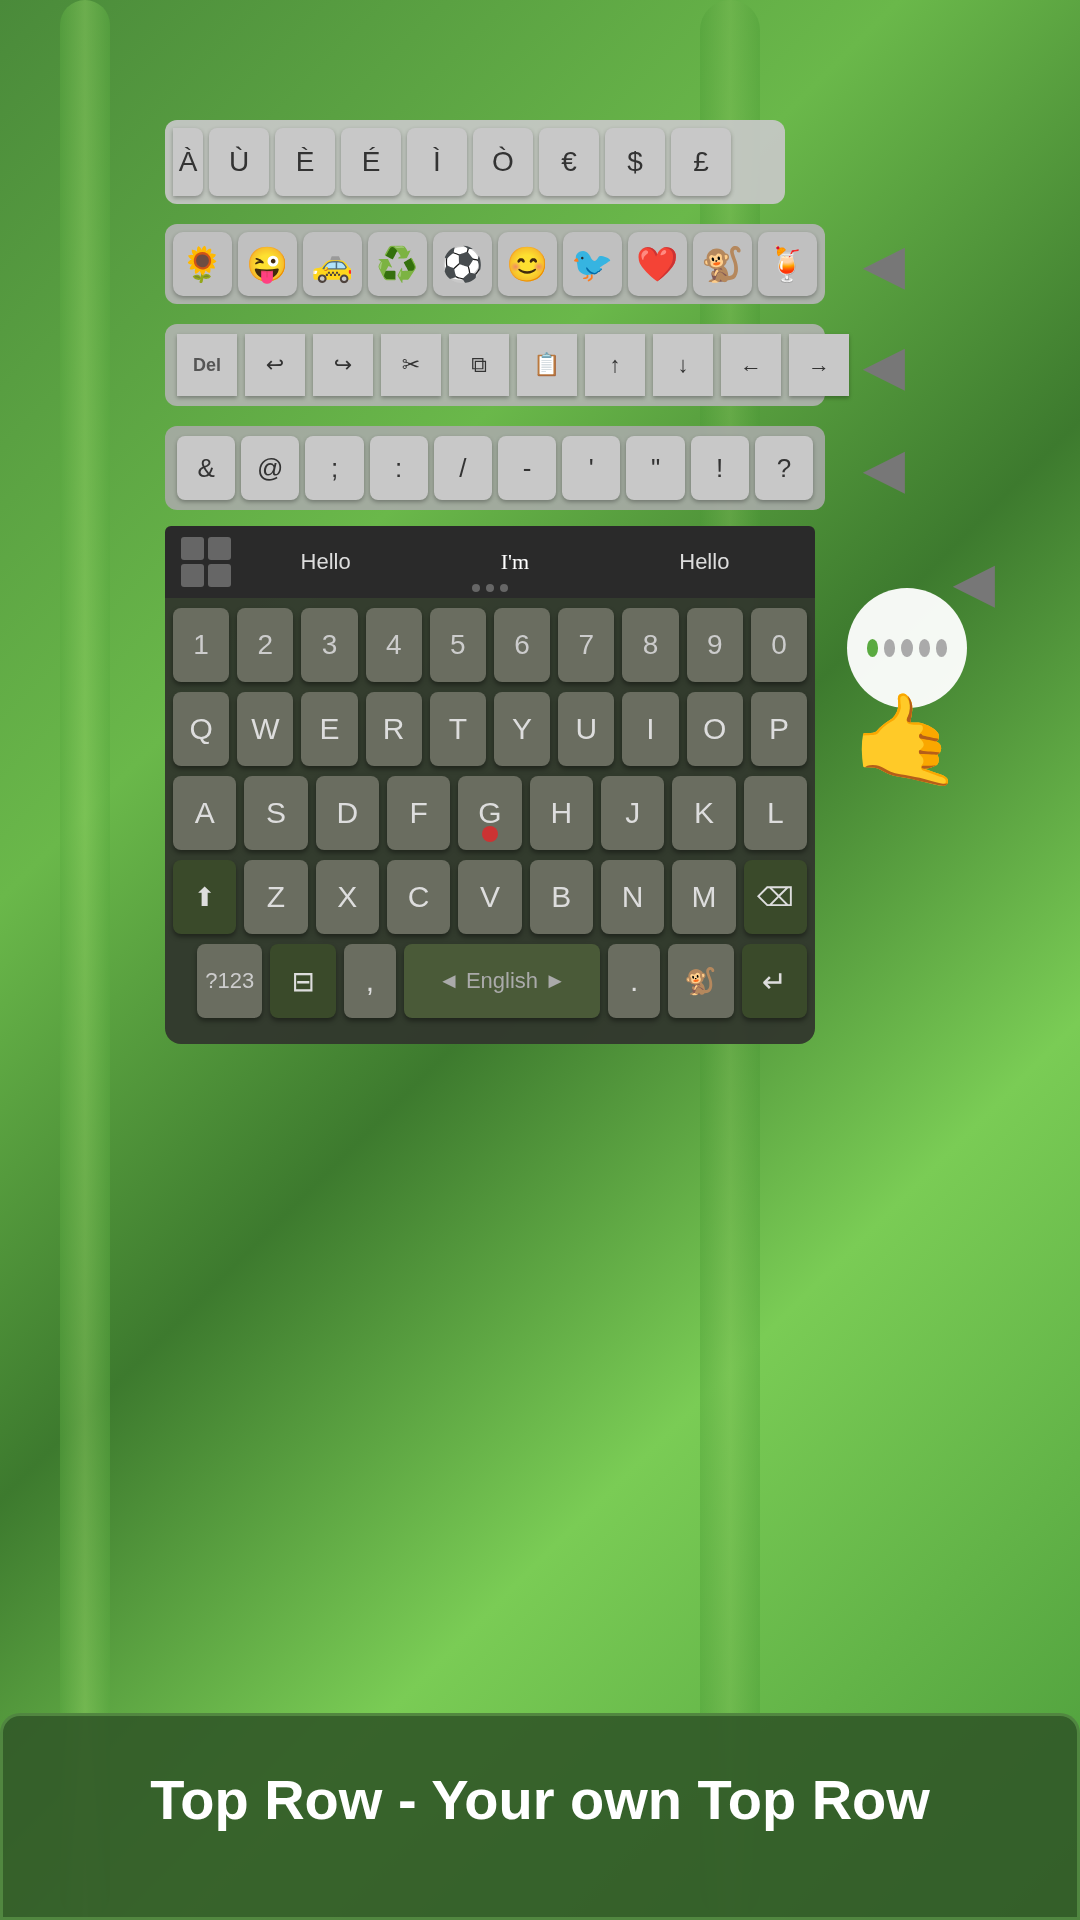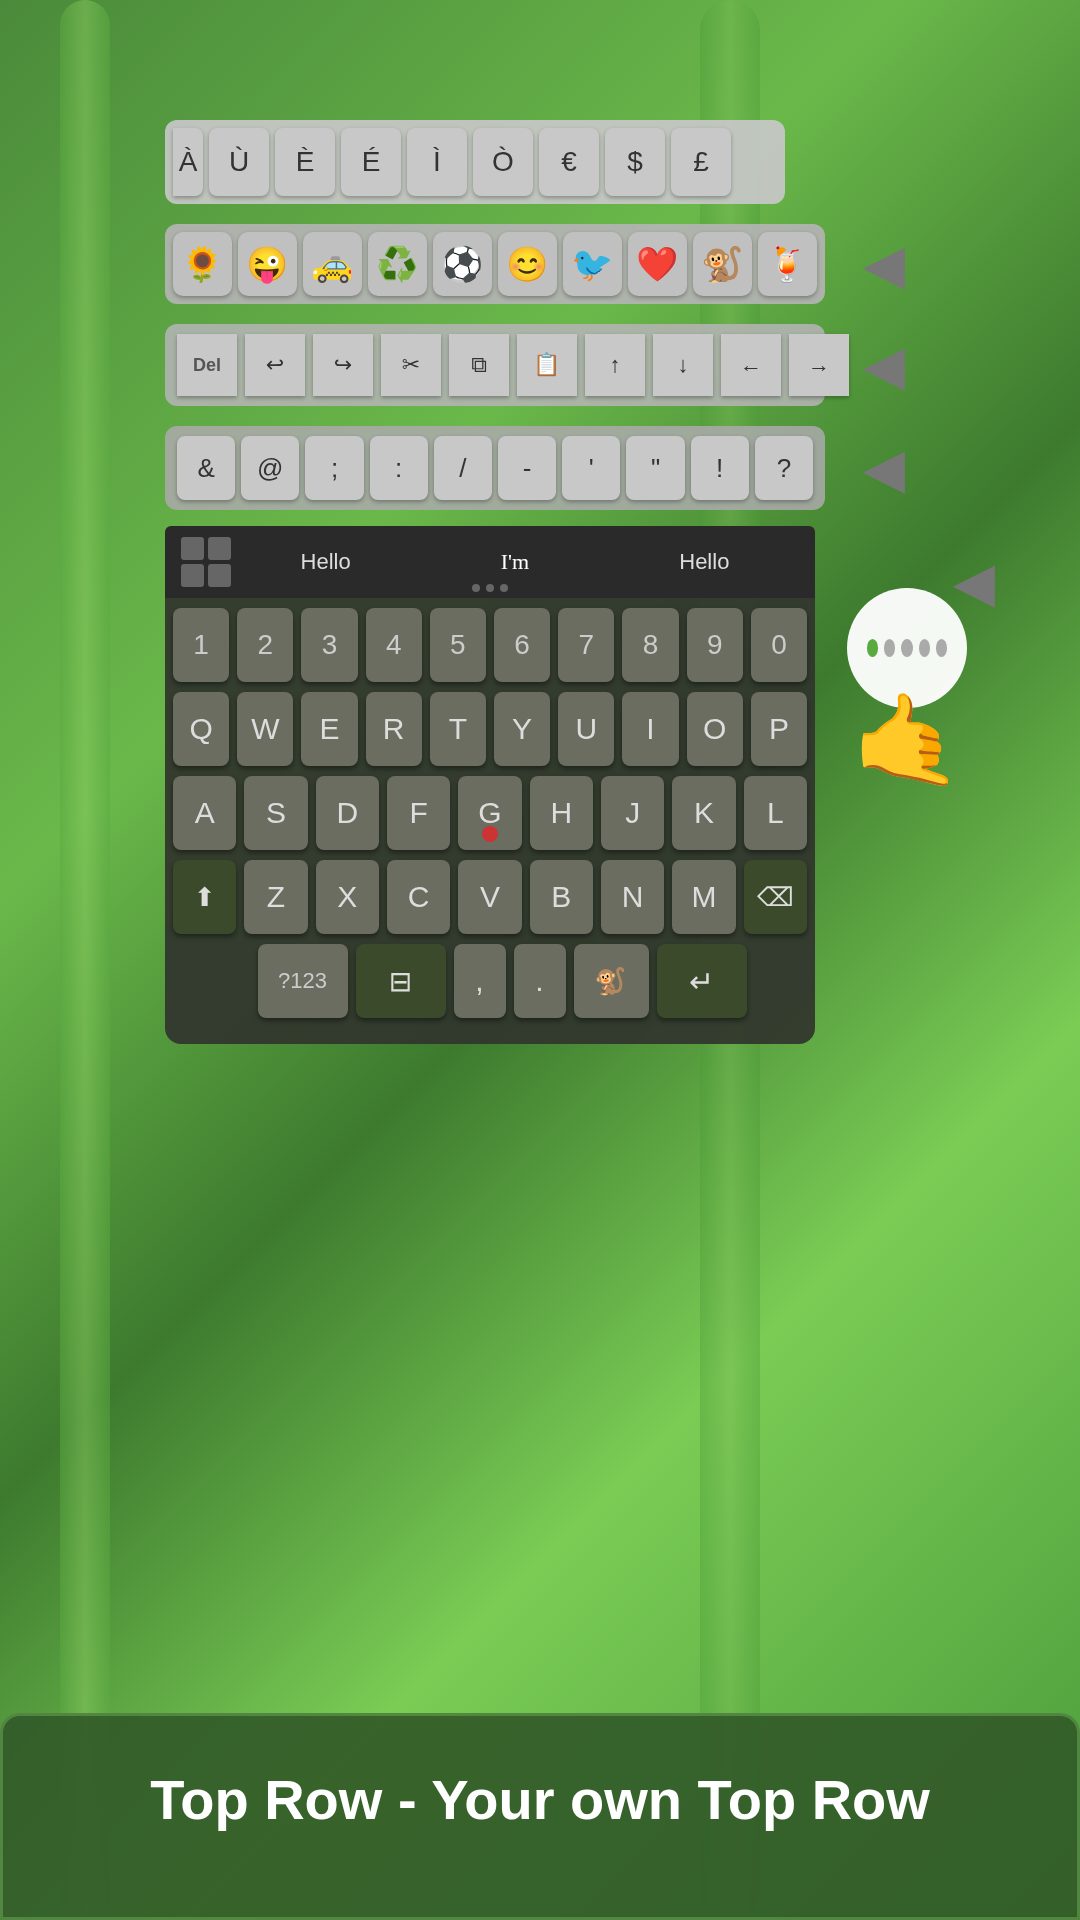--- a/index.html
+++ b/index.html
@@ -523,20 +523,21 @@
         <div class="kb-key">B</div>
         <div class="kb-key">N</div>
         <div class="kb-key">M</div>
         <div class="kb-key backspace-key" style="font-size:26px;">⌫</div>
       </div>
 
       <div class="kb-row">
         <div class="kb-key num123-key" style="font-size:22px;margin-left:24px;">?123</div>
         <div class="kb-key action-key" style="font-size:28px;">⊟</div>
         <div class="kb-key" style="font-size:30px;max-width:50px;">,</div>
+        <div class="kb-key space-key">◄ English ►</div>
         <div class="kb-key" style="font-size:30px;max-width:50px;">.</div>
         <div class="kb-key emoji-kb-key">🐒</div>
         <div class="kb-key enter-key" style="font-size:30px;">↵</div>
       </div>
 
     </div>
   </div>
 </div>
 
 <div class="bottom-panel">

